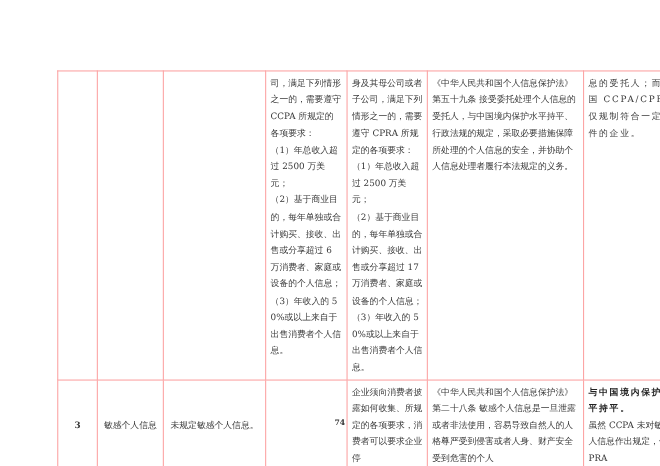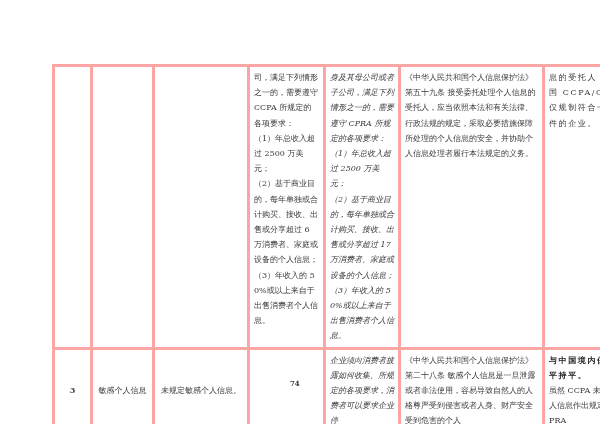--- a/index.html
+++ b/index.html
@@ -1,37 +1,37 @@
 <!DOCTYPE html>
 <html><head>
 <meta charset="utf-8">
 <style>
   html, body { margin: 0; padding: 0; background: #ffffff; }
   body { width: 600px; height: 424px; position: relative; overflow: hidden;
          font-family: "DejaVu Serif", "Liberation Serif", serif; color: #333; }
   .page { position: absolute; left: 0; top: 0; width: 600px; height: 424px; background: #fff; }
   table.doc-table { position: absolute; left: 52px; top: 64px; border-collapse: collapse;
          table-layout: fixed; width: 497px; }
-  table.doc-table td { border: 3px solid #fca5a5; vertical-align: top; padding: 3px 4px;
+  table.doc-table td { border: 1px solid #fca5a5; vertical-align: top; padding: 3px 4px;
          font-size: 8px; line-height: 15.2px; color: #3a3a3a; word-break: break-all; }
   td.c-num { width: 27px; text-align: center; font-weight: bold; }
   td.c-item { width: 51px; }
   td.c-cn { width: 84px; }
   td.c-ccpa { width: 65px; }
-  td.c-cpra { width: 64px; font-style: italic; }
+  td.c-cpra { width: 64px; }
   td.c-law { width: 133px; }
   td.c-note { width: 84px; }
   tr.row-cont { height: 229px; }
   tr.row-3 { height: 57px; }
   tr.row-3 td.mid { vertical-align: middle; }
   td.c-item.mid, td.c-cn.mid { text-align: center; }
   .para { display: block; }
   .bold { font-weight: bold; color: #222; }
   .spaced { letter-spacing: 1.6px; }
-  .page-number { position: absolute; left: 290px; top: 379px; font-size: 7px; font-weight: bold;
+  .page-number { position: absolute; left: 304px; top: 379px; font-size: 7px; font-weight: bold;
          color: #333; font-family: "DejaVu Serif", serif; }
 </style>
 </head>
 <body>
 
 <div class="page">
   <table class="doc-table">
     <tbody>
         <tr class="row-cont">
       <td class="c-num"></td>
@@ -43,21 +43,21 @@
         <span class="para">（2）基于商业目的，每年单独或合计购买、接收、出售或分享超过 6 万消费者、家庭或设备的个人信息；</span>
         <span class="para">（3）年收入的 50%或以上来自于出售消费者个人信息。</span>
       </td>
       <td class="c-cpra">
         <span class="para">身及其母公司或者子公司，满足下列情形之一的，需要遵守 CPRA 所规定的各项要求：</span>
         <span class="para">（1）年总收入超过 2500 万美元；</span>
         <span class="para">（2）基于商业目的，每年单独或合计购买、接收、出售或分享超过 17 万消费者、家庭或设备的个人信息；</span>
         <span class="para">（3）年收入的 50%或以上来自于出售消费者个人信息。</span>
       </td>
       <td class="c-law">
-        <span class="para">《中华人民共和国个人信息保护法》第五十九条 接受委托处理个人信息的受托人，应当依照本法和有关法律、行政法规的规定，采取必要措施保障所处理的个人信息的安全，并协助个人信息处理者履行本法规定的义务。</span>
+        <span class="para">《中华人民共和国个人信息保护法》第五十九条 接受委托处理个人信息的受托人，与中国境内保护水平持平、行政法规的规定，采取必要措施保障所处理的个人信息的安全，并协助个人信息处理者履行本法规定的义务。</span>
       </td>
       <td class="c-note">
         <span class="para spaced">息的受托人；而美国 CCPA/CPRA 仅规制符合一定条件的企业。</span>
       </td>
     </tr>
     <tr class="row-3">
       <td class="c-num mid">3</td>
       <td class="c-item mid">敏感个人信息</td>
       <td class="c-cn mid">未规定敏感个人信息。</td>
       <td class="c-ccpa"></td>

